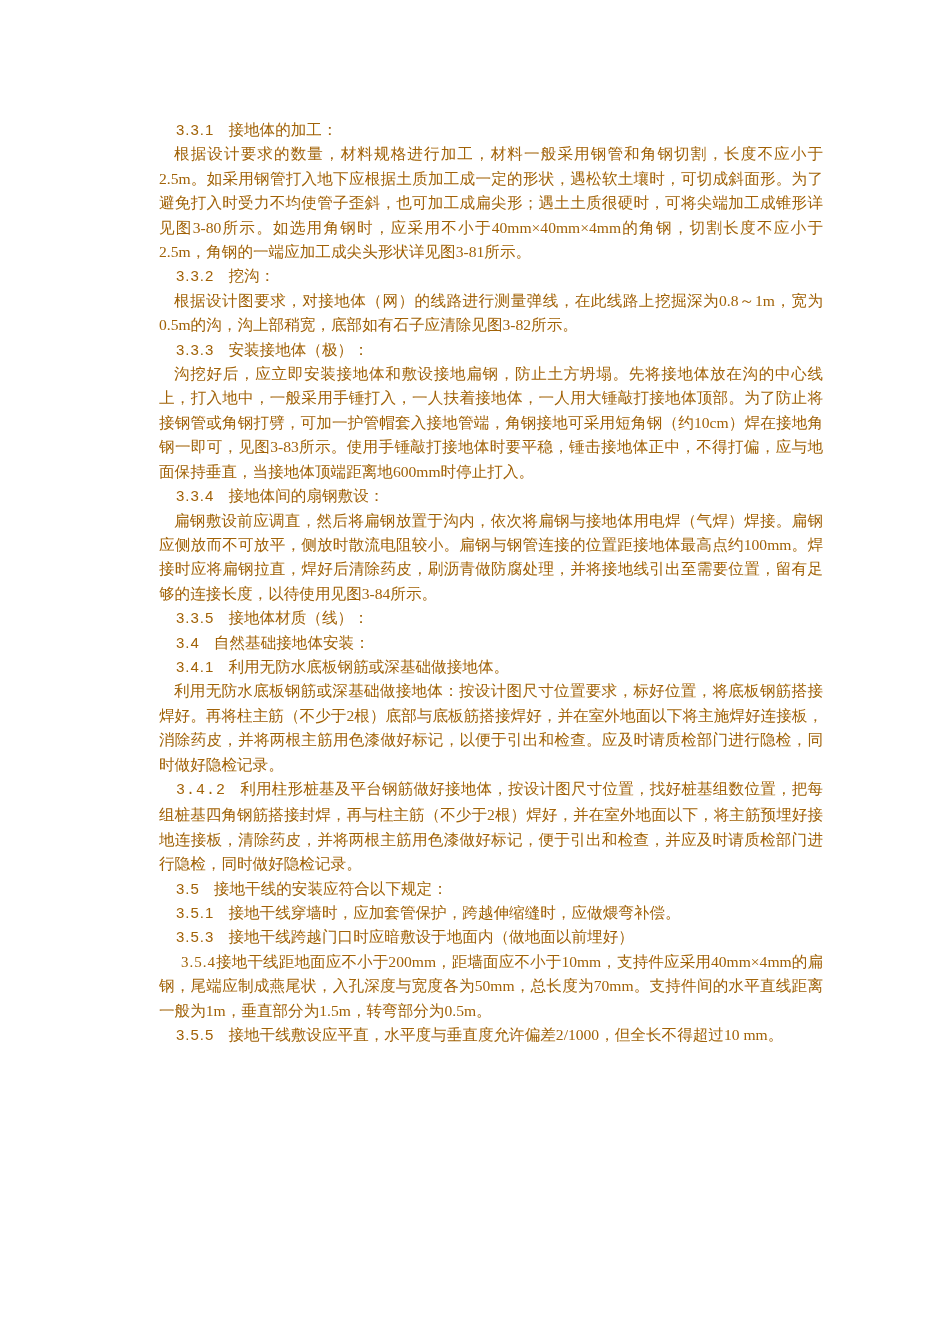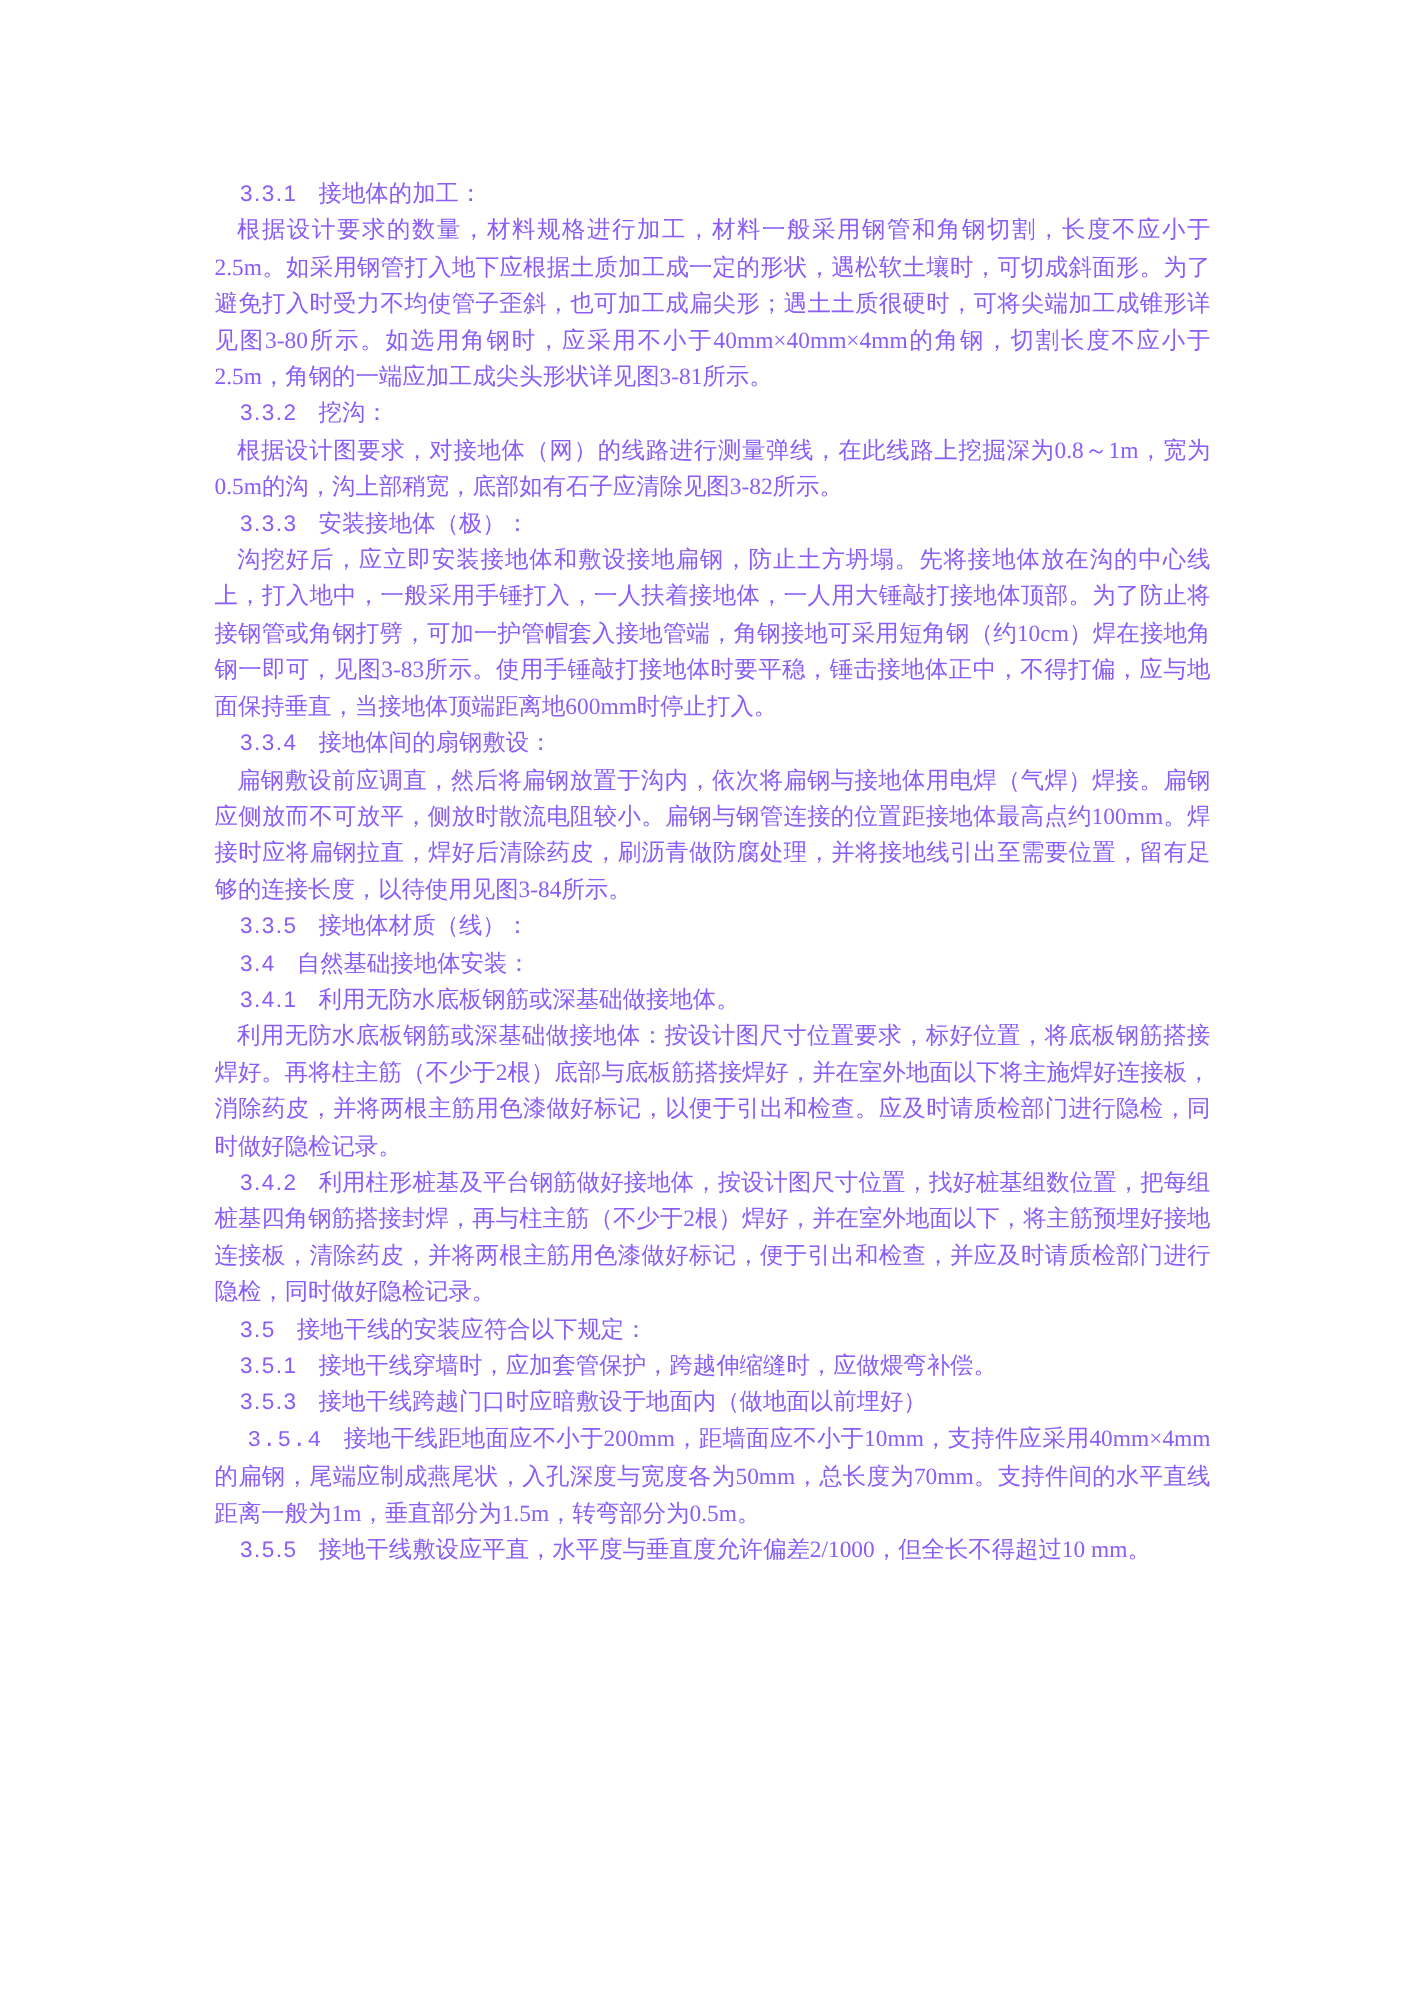--- a/index.html
+++ b/index.html
@@ -1,25 +1,25 @@
 <!DOCTYPE html>
 <html><head>
 <meta charset="utf-8">
 <style>
   html, body { margin: 0; padding: 0; background: #ffffff; }
   body { width: 950px; height: 1344px; position: relative; overflow: hidden; }
   .page {
     position: absolute;
-    left: 143px;
+    left: 159px;
     top: 118px;
     width: 664px;
     font-family: "Liberation Serif", "DejaVu Serif", serif;
     font-size: 15.6px;
     line-height: 24.4px;
-    color: #8b5cf6;
+    color: #a16207;
   }
   .p { margin: 0; text-align: justify; text-justify: inter-character; }
   .heading { padding-left: 17px; }
   .heading .num { font-family: "Liberation Sans", "DejaVu Sans", sans-serif; font-size: 15px; letter-spacing: 1px; }
   .heading .num::after { content: ""; display: inline-block; width: 14px; }
   .body { text-indent: 15px; }
 </style>
 </head>
 <body>
 
@@ -29,19 +29,19 @@
   <p class="p heading"><span class="num">3.3.2</span><span>挖沟：</span></p>
   <p class="p body">根据设计图要求，对接地体（网）的线路进行测量弹线，在此线路上挖掘深为0.8～1m，宽为0.5m的沟，沟上部稍宽，底部如有石子应清除见图3-82所示。</p>
   <p class="p heading"><span class="num">3.3.3</span><span>安装接地体（极）：</span></p>
   <p class="p body">沟挖好后，应立即安装接地体和敷设接地扁钢，防止土方坍塌。先将接地体放在沟的中心线上，打入地中，一般采用手锤打入，一人扶着接地体，一人用大锤敲打接地体顶部。为了防止将接钢管或角钢打劈，可加一护管帽套入接地管端，角钢接地可采用短角钢（约10cm）焊在接地角钢一即可，见图3-83所示。使用手锤敲打接地体时要平稳，锤击接地体正中，不得打偏，应与地面保持垂直，当接地体顶端距离地600mm时停止打入。</p>
   <p class="p heading"><span class="num">3.3.4</span><span>接地体间的扇钢敷设：</span></p>
   <p class="p body">扁钢敷设前应调直，然后将扁钢放置于沟内，依次将扁钢与接地体用电焊（气焊）焊接。扁钢应侧放而不可放平，侧放时散流电阻较小。扁钢与钢管连接的位置距接地体最高点约100mm。焊接时应将扁钢拉直，焊好后清除药皮，刷沥青做防腐处理，并将接地线引出至需要位置，留有足够的连接长度，以待使用见图3-84所示。</p>
   <p class="p heading"><span class="num">3.3.5</span><span>接地体材质（线）：</span></p>
   <p class="p heading"><span class="num">3.4</span><span>自然基础接地体安装：</span></p>
   <p class="p heading"><span class="num">3.4.1</span><span>利用无防水底板钢筋或深基础做接地体。</span></p>
   <p class="p body">利用无防水底板钢筋或深基础做接地体：按设计图尺寸位置要求，标好位置，将底板钢筋搭接焊好。再将柱主筋（不少于2根）底部与底板筋搭接焊好，并在室外地面以下将主施焊好连接板，消除药皮，并将两根主筋用色漆做好标记，以便于引出和检查。应及时请质检部门进行隐检，同时做好隐检记录。</p>
-  <p class="p body" style="text-indent:17px"><span class="num" style="font-family:Liberation Sans, sans-serif;font-size:15px;letter-spacing:1px;margin-right:14px">3.4.2</span><span>利用柱形桩基及平台钢筋做好接地体，按设计图尺寸位置，找好桩基组数位置，把每组桩基四角钢筋搭接封焊，再与柱主筋（不少于2根）焊好，并在室外地面以下，将主筋预埋好接地连接板，清除药皮，并将两根主筋用色漆做好标记，便于引出和检查，并应及时请质检部门进行隐检，同时做好隐检记录。</span></p>
+  <p class="p body" style="text-indent:17px"><span class="num" style="font-family:Liberation Mono, monospace;font-size:15px;letter-spacing:1px;margin-right:14px">3.4.2</span><span>利用柱形桩基及平台钢筋做好接地体，按设计图尺寸位置，找好桩基组数位置，把每组桩基四角钢筋搭接封焊，再与柱主筋（不少于2根）焊好，并在室外地面以下，将主筋预埋好接地连接板，清除药皮，并将两根主筋用色漆做好标记，便于引出和检查，并应及时请质检部门进行隐检，同时做好隐检记录。</span></p>
   <p class="p heading"><span class="num">3.5</span><span>接地干线的安装应符合以下规定：</span></p>
   <p class="p heading"><span class="num">3.5.1</span><span>接地干线穿墙时，应加套管保护，跨越伸缩缝时，应做煨弯补偿。</span></p>
   <p class="p heading"><span class="num">3.5.3</span><span>接地干线跨越门口时应暗敷设于地面内（做地面以前埋好）</span></p>
-  <p class="p body" style="text-indent:22px"><span class="num" style="font-family:Liberation Mono, monospace;font-size:15px;letter-spacing:1px;margin-right:14px">3.5.4</span><span>接地干线距地面应不小于200mm，距墙面应不小于10mm，支持件应采用40mm×4mm的扁钢，尾端应制成燕尾状，入孔深度与宽度各为50mm，总长度为70mm。支持件间的水平直线距离一般为1m，垂直部分为1.5m，转弯部分为0.5m。</span></p>
+  <p class="p body" style="text-indent:22px"><span class="num" style="font-family:Liberation Serif, serif;font-size:15px;letter-spacing:1px;">3.5.4</span><span>接地干线距地面应不小于200mm，距墙面应不小于10mm，支持件应采用40mm×4mm的扁钢，尾端应制成燕尾状，入孔深度与宽度各为50mm，总长度为70mm。支持件间的水平直线距离一般为1m，垂直部分为1.5m，转弯部分为0.5m。</span></p>
   <p class="p heading"><span class="num">3.5.5</span><span>接地干线敷设应平直，水平度与垂直度允许偏差2/1000，但全长不得超过10 mm。</span></p>
 </div>
 
 </body></html>

